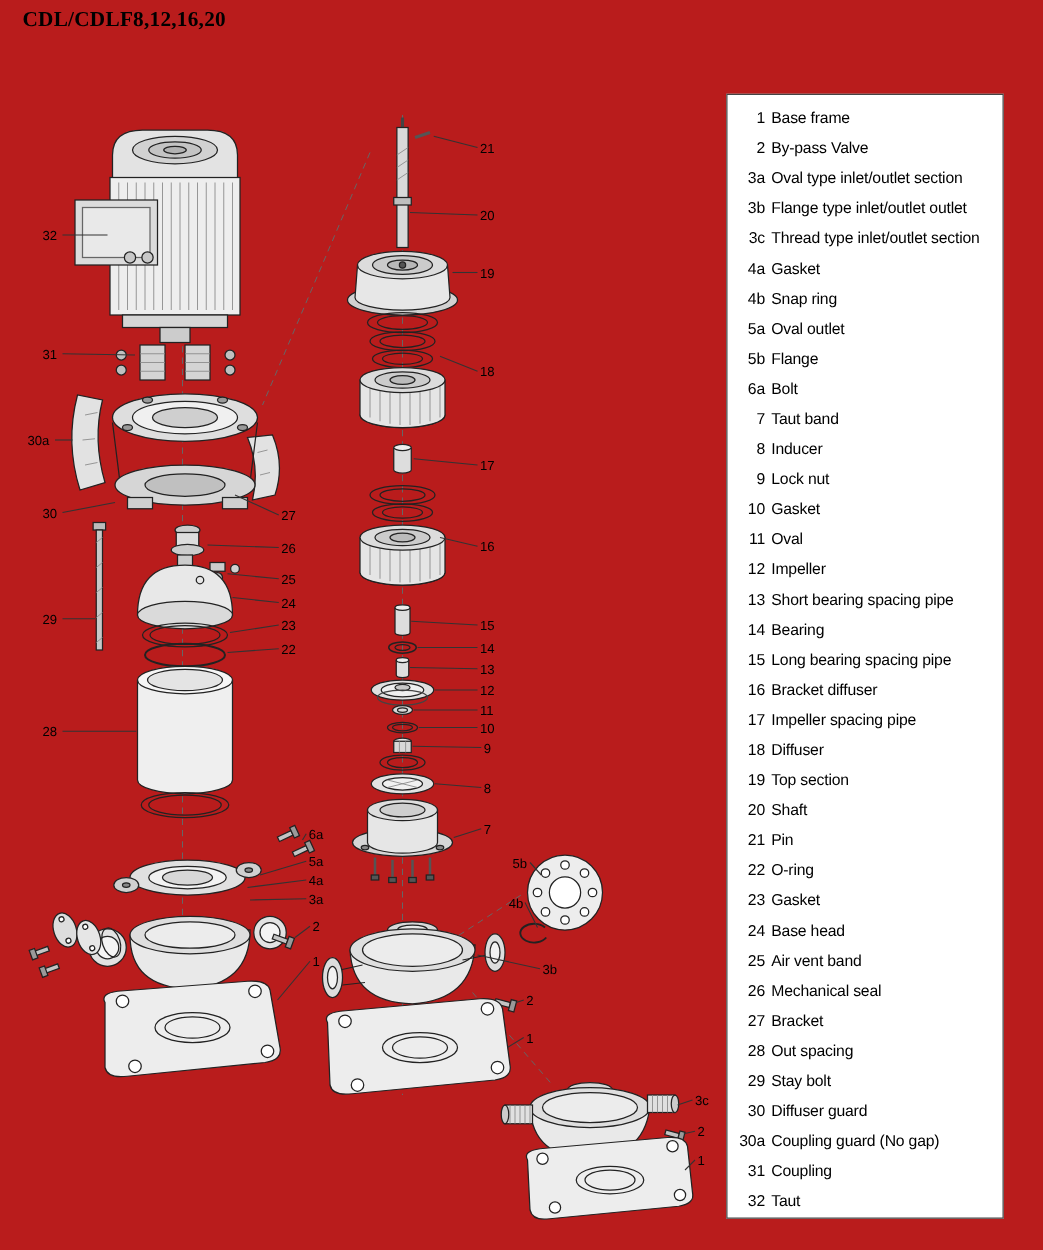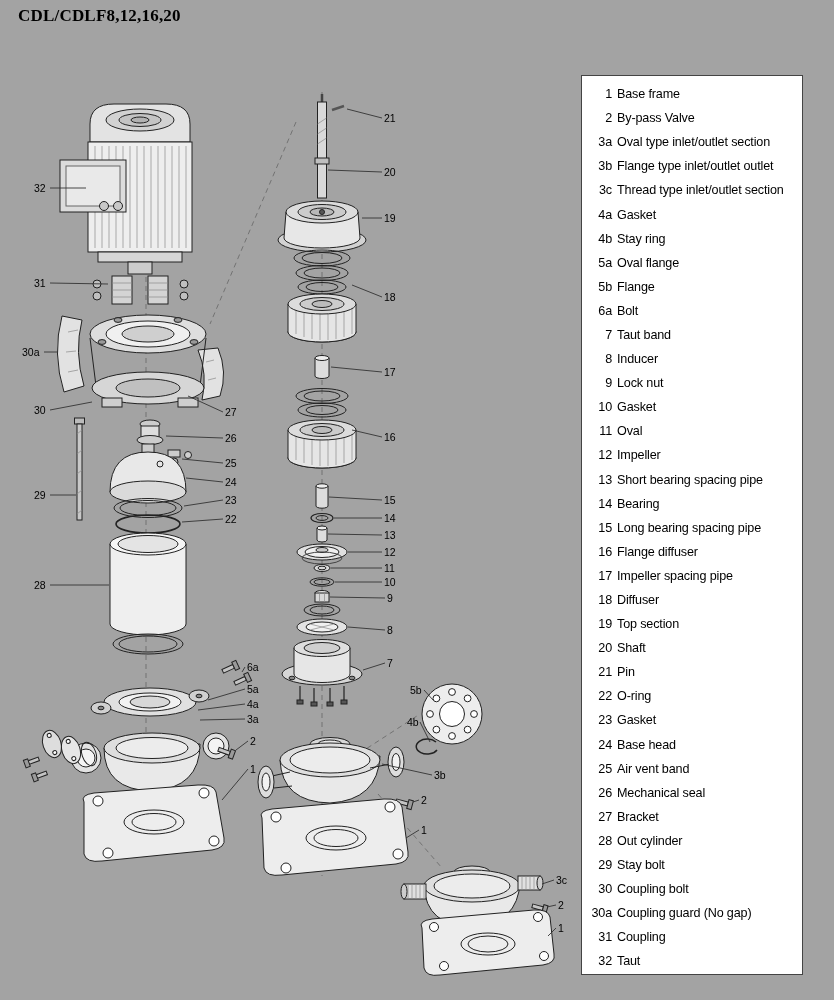--- a/index.html
+++ b/index.html
@@ -1,16 +1,16 @@
 <!DOCTYPE html>
 <html><head>
 <meta charset="utf-8">
 <style>
   html,body{margin:0;padding:0;background:#fff}
-  .page{position:relative;width:834px;height:1000px;background:#a3a3a3;overflow:hidden;
+  .page{position:relative;width:834px;height:1000px;background:#b91c1c;overflow:hidden;
         font-family:"Liberation Sans",sans-serif}
   .title{position:absolute;left:18px;top:6px;margin:0;
          font:700 17px "Liberation Serif",serif;color:#000;letter-spacing:.2px}
   svg.drawing{position:absolute;left:0;top:0}
   .parts-list{position:absolute;left:581px;top:75px;width:222px;height:900px;
               border:1.5px solid #444;background:#fff;box-sizing:border-box;padding-top:6px}
   .plist-row{display:flex;align-items:center;height:24.1px;font-size:12.6px;color:#000;
              letter-spacing:-0.15px;white-space:nowrap}
   .part-num{flex:0 0 30px;width:30px;text-align:right}
   .part-label{margin-left:5px}
@@ -452,25 +452,25 @@
       <div class="plist-row">
         <span class="part-num">3c</span>
         <span class="part-label">Thread type inlet/outlet section</span>
       </div>
       <div class="plist-row">
         <span class="part-num">4a</span>
         <span class="part-label">Gasket</span>
       </div>
       <div class="plist-row">
         <span class="part-num">4b</span>
-        <span class="part-label">Stay ring</span>
+        <span class="part-label">Snap ring</span>
       </div>
       <div class="plist-row">
         <span class="part-num">5a</span>
-        <span class="part-label">Oval flange</span>
+        <span class="part-label">Oval outlet</span>
       </div>
       <div class="plist-row">
         <span class="part-num">5b</span>
         <span class="part-label">Flange</span>
       </div>
       <div class="plist-row">
         <span class="part-num">6a</span>
         <span class="part-label">Bolt</span>
       </div>
       <div class="plist-row">
@@ -504,21 +504,21 @@
       <div class="plist-row">
         <span class="part-num">14</span>
         <span class="part-label">Bearing</span>
       </div>
       <div class="plist-row">
         <span class="part-num">15</span>
         <span class="part-label">Long bearing spacing pipe</span>
       </div>
       <div class="plist-row">
         <span class="part-num">16</span>
-        <span class="part-label">Flange diffuser</span>
+        <span class="part-label">Bracket diffuser</span>
       </div>
       <div class="plist-row">
         <span class="part-num">17</span>
         <span class="part-label">Impeller spacing pipe</span>
       </div>
       <div class="plist-row">
         <span class="part-num">18</span>
         <span class="part-label">Diffuser</span>
       </div>
       <div class="plist-row">
@@ -552,29 +552,29 @@
       <div class="plist-row">
         <span class="part-num">26</span>
         <span class="part-label">Mechanical seal</span>
       </div>
       <div class="plist-row">
         <span class="part-num">27</span>
         <span class="part-label">Bracket</span>
       </div>
       <div class="plist-row">
         <span class="part-num">28</span>
-        <span class="part-label">Out cylinder</span>
+        <span class="part-label">Out spacing</span>
       </div>
       <div class="plist-row">
         <span class="part-num">29</span>
         <span class="part-label">Stay bolt</span>
       </div>
       <div class="plist-row">
         <span class="part-num">30</span>
-        <span class="part-label">Coupling bolt</span>
+        <span class="part-label">Diffuser guard</span>
       </div>
       <div class="plist-row">
         <span class="part-num">30a</span>
         <span class="part-label">Coupling guard (No gap)</span>
       </div>
       <div class="plist-row">
         <span class="part-num">31</span>
         <span class="part-label">Coupling</span>
       </div>
       <div class="plist-row">

